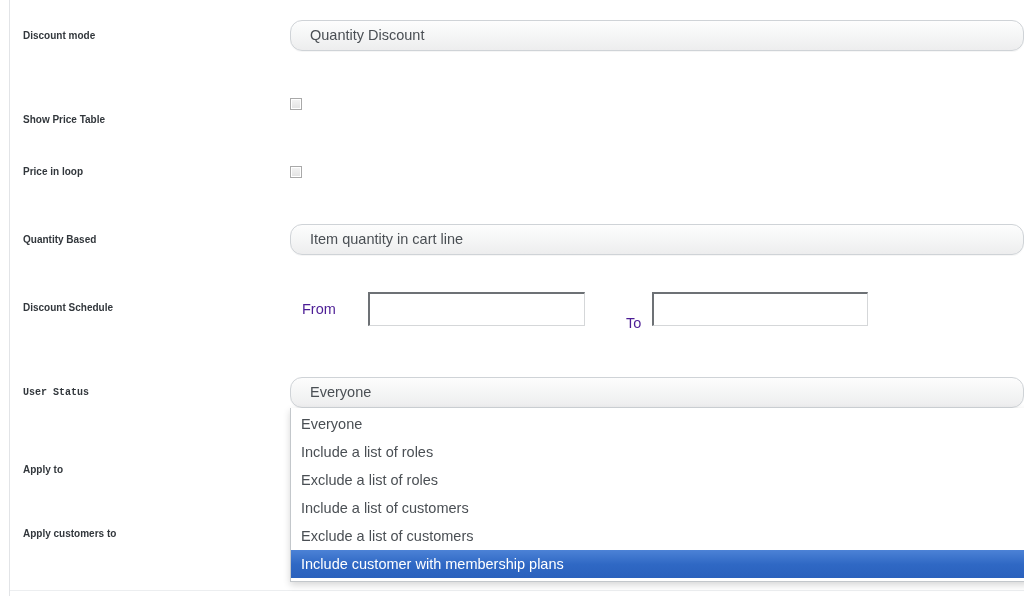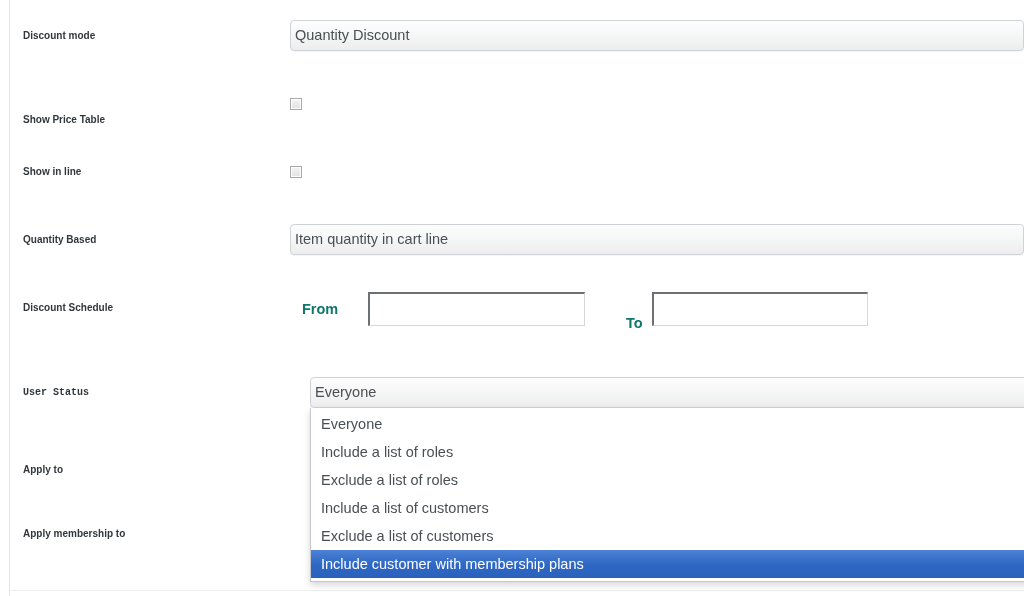--- a/index.html
+++ b/index.html
@@ -65,27 +65,27 @@
     position: absolute;
     left: 290px;
   }
 
   
   .select-box {
     box-sizing: border-box;
     width: 734px;
     height: 31px;
     border: 1px solid #cfd3d7;
-    border-radius: 4px;
+    border-radius: 12px;
     background: linear-gradient(to bottom, #fdfdfd 0%, #f4f5f5 55%, #ededee 100%);
     box-shadow: 0 1px 0 rgba(0,0,0,0.035);
     font-size: 14.5px;
     color: #4a4f54;
     line-height: 29px;
-    padding: 0 4px;
+    padding: 0 19px;
     overflow: hidden;
     white-space: nowrap;
     text-overflow: ellipsis;
   }
 
   
   .cb {
     box-sizing: border-box;
     width: 12px;
     height: 12px;
@@ -98,22 +98,22 @@
   
   .schedule {
     position: relative;
     height: 34px;
     width: 700px;
   }
   .sched-label {
     position: absolute;
     top: 8px;
     font-size: 14.5px;
-    font-weight: bold;
-    color: #0f766e;
+    font-weight: normal;
+    color: #4c1d95;
     line-height: 18px;
   }
   .sched-label.from { left: 12px; }
   .sched-label.to   { left: 336px; margin-top: 14px; }
 
   .text-input {
     position: absolute;
     box-sizing: border-box;
     top: 0;
     height: 34px;
@@ -128,21 +128,20 @@
     outline: none;
     font-family: "Liberation Sans", sans-serif;
   }
   .text-input.from { left: 78px;  width: 217px; }
   .text-input.to   { left: 362px; width: 216px; }
 
   
   .combo-wrap {
     position: relative;
     width: 588px;
-    margin-left: 20px;
   }
   .dropdown {
     position: absolute;
     left: 0;
     top: 31px;
     width: 740px;
     box-sizing: border-box;
     background: #ffffff;
     border: 1px solid #c3c7cb;
     border-top: none;
@@ -183,21 +182,21 @@
     </div>
 
     <div class="row" style="top:88px;">
       <div class="row-label" style="top:23px;">Show Price Table</div>
       <div class="row-field" style="top:10px;">
         <span class="cb"></span>
       </div>
     </div>
 
     <div class="row" style="top:156px;">
-      <div class="row-label" style="top:7px;">Show in line</div>
+      <div class="row-label" style="top:7px;">Price in loop</div>
       <div class="row-field" style="top:10px;">
         <span class="cb"></span>
       </div>
     </div>
 
     <div class="row" style="top:224px;">
       <div class="row-label" style="top:7px;">Quantity Based</div>
       <div class="row-field" style="top:0;">
         <div class="select-box">Item quantity in cart line</div>
       </div>
@@ -230,17 +229,17 @@
             </div>
         </div>
       </div>
     </div>
 
     <div class="row" style="top:445px;">
       <div class="row-label" style="top:7px;margin-top:9px;">Apply to</div>
     </div>
 
     <div class="row" style="top:518px;">
-      <div class="row-label" style="top:7px;">Apply membership to</div>
+      <div class="row-label" style="top:7px;">Apply customers to</div>
     </div>
 
   </div>
 </div>
 
 </body></html>

